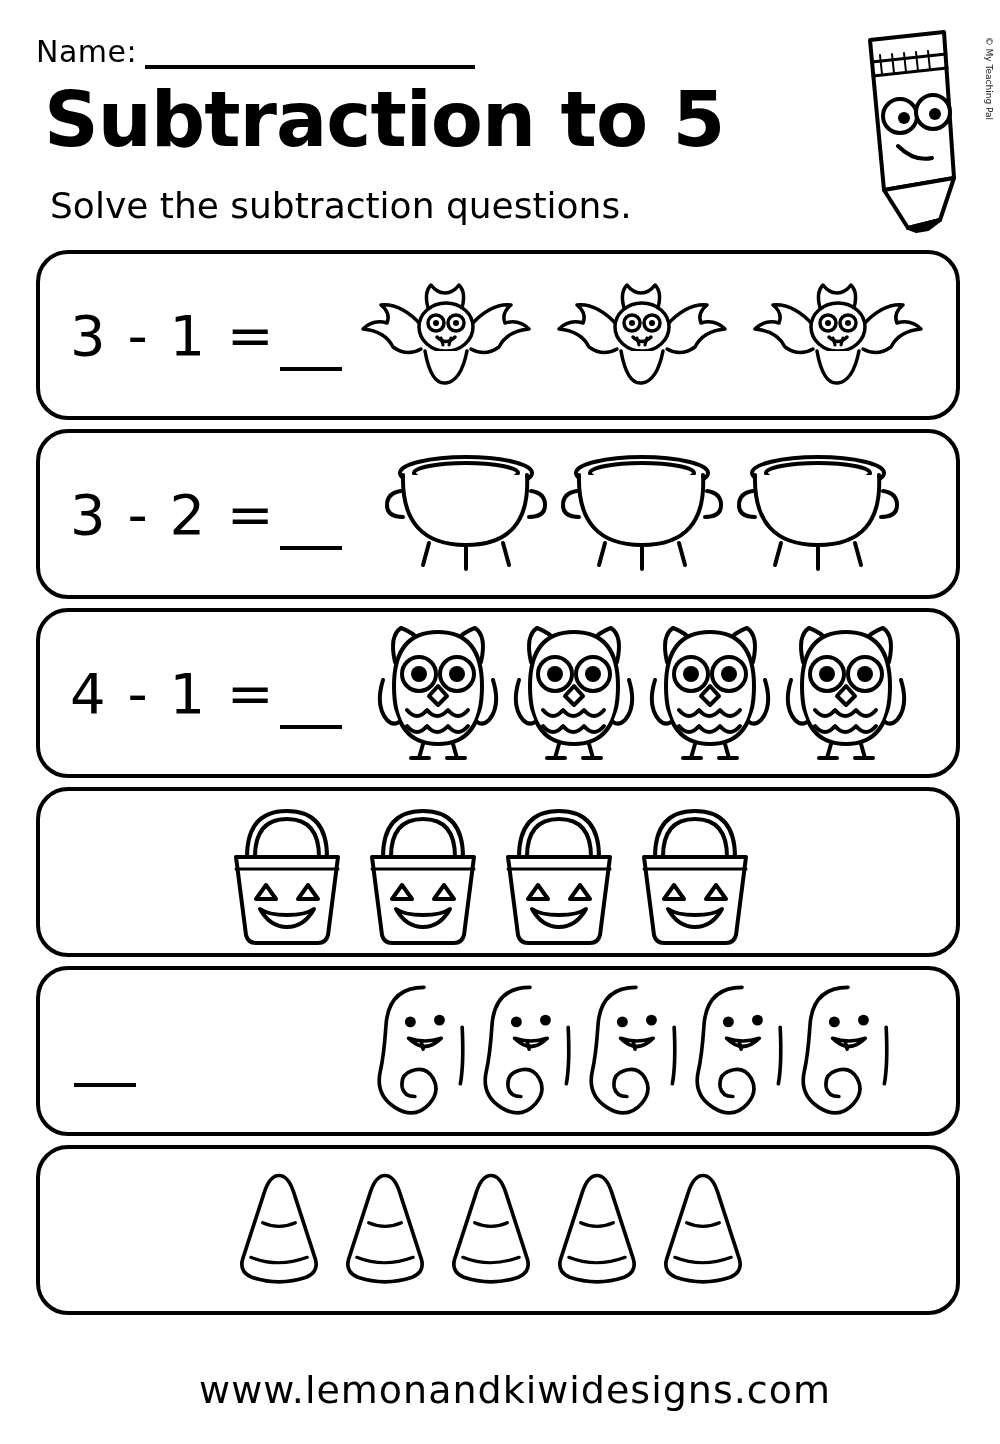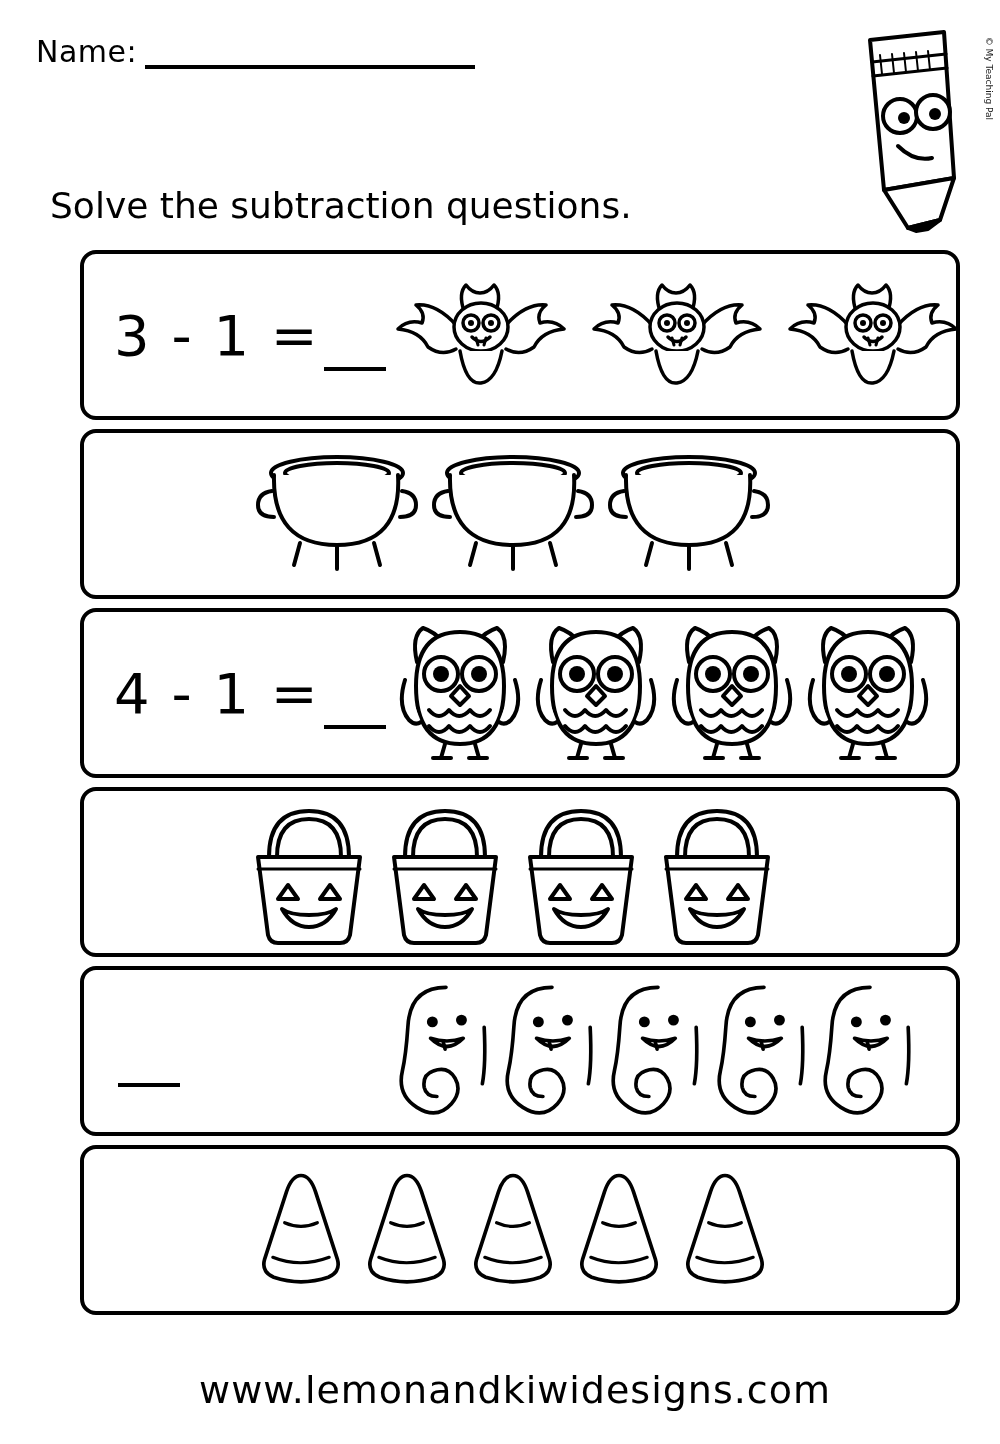--- a/index.html
+++ b/index.html
@@ -91,25 +91,24 @@
     position: absolute;
     left: 36px;
     top: 250px;
     width: 924px;
   }
   .prow {
     position: relative;
     height: 170px;
     margin-bottom: 9px;
     border: 4px solid #000;
-    border-radius: 16px;
+    border-radius: 32px;
     box-sizing: border-box;
     display: flex;
     align-items: center;
-    margin-left: 44px;
   }
   .equation {
     flex: 0 0 290px;
     display: flex;
     align-items: center;
     padding-left: 30px;
     font-size: 56px;
     font-family: "DejaVu Sans", sans-serif;
     letter-spacing: 2px;
     white-space: nowrap;
@@ -151,20 +150,21 @@
 </head>
 <body>
 
 <div class="sheet">
 
   <div class="name-row">
     <span class="name-label">Name:</span>
     <span class="name-blank"></span>
   </div>
 
+  <div class="title">Subtraction to 5</div>
   <div class="subtitle">Solve the subtraction questions.</div>
 
   <div class="mascot">
     <svg viewBox="0 0 140 205" width="140" height="205">
       <g fill="none" stroke="#000" stroke-width="4" stroke-linejoin="round" stroke-linecap="round">
         <path d="M34 12 L108 4 L118 150 L48 162 Z" fill="#fff"></path>
         <path d="M48 162 L118 150 L104 192 L72 200 Z" fill="#fff"></path>
         <path d="M72 200 L104 192 L92 201 L80 203 Z" fill="#000"></path>
         <path d="M36 34 L110 26" stroke-width="3"></path>
         <path d="M37 48 L111 40" stroke-width="3"></path>
@@ -236,20 +236,24 @@
             <path d="M86 62 q9 9 18 0"></path>
             <path d="M90 63 l2 7" stroke-width="3"></path>
             <path d="M100 63 l-2 7" stroke-width="3"></path>
             <path d="M74 76 q6 34 21 32 q15-2 21-32"></path>
           </g>
         </svg>
       </div>
     </div>
 
     <div class="prow">
+      <div class="equation">
+        <span class="eq-text">3 - 2 =</span>
+        <span class="eq-blank"></span>
+      </div>
       <div class="icons">
         <svg viewBox="0 0 170 150" width="170" height="150">
           <g fill="#fff" stroke="#000" stroke-width="4" stroke-linejoin="round" stroke-linecap="round">
             <ellipse cx="85" cy="34" rx="66" ry="16"></ellipse>
             <ellipse cx="85" cy="34" rx="52" ry="10"></ellipse>
             <path d="M22 36 q-2 70 63 70 q65 0 61-70"></path>
             <path d="M20 52 q-14 2-14 14 q0 12 16 12"></path>
             <path d="M150 52 q14 2 14 14 q0 12-16 12"></path>
             <path d="M48 104 l-6 22"></path>
             <path d="M85 108 l0 22"></path>

